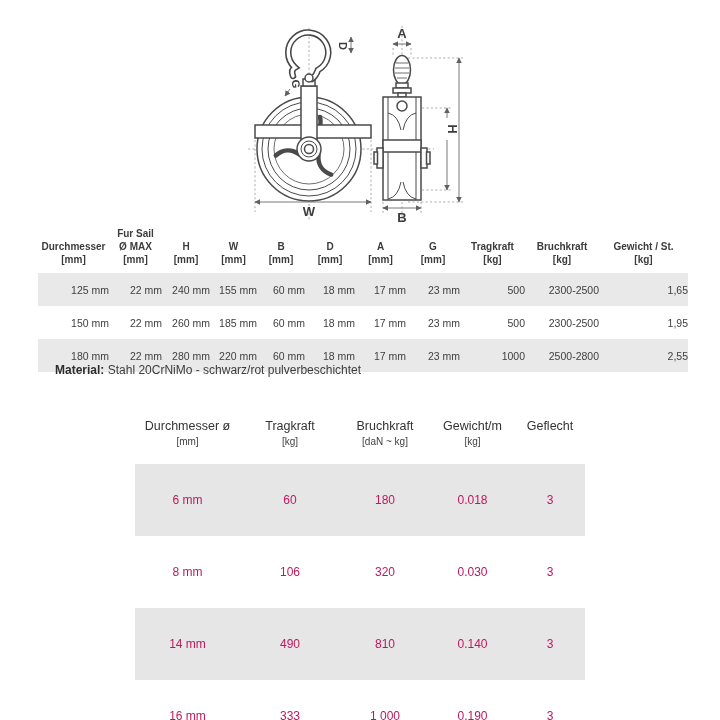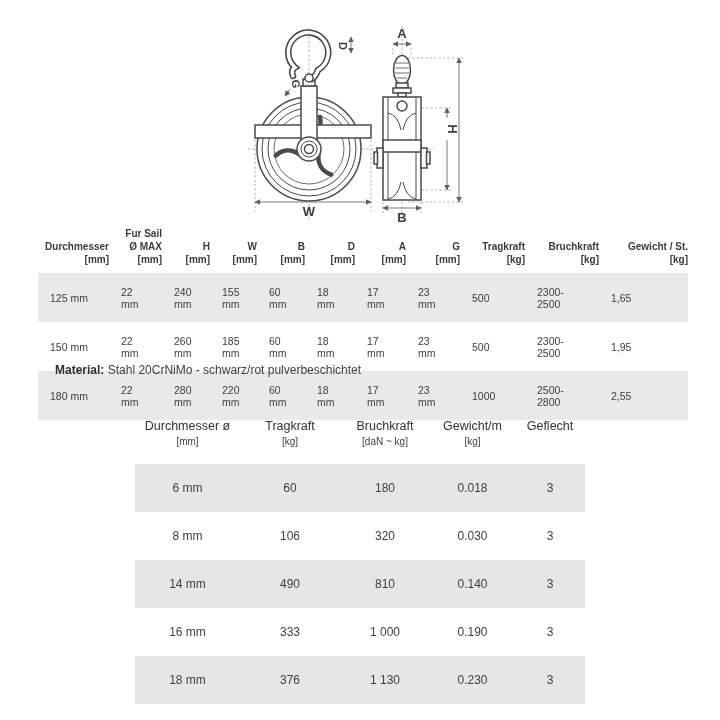--- a/index.html
+++ b/index.html
@@ -17,30 +17,30 @@
   .spoke{stroke:#4a4a4a;stroke-width:4.5;fill:none;stroke-linecap:round;}
   .hookO{stroke:#474747;stroke-width:6.5;fill:none;stroke-linecap:round;}
   .hookI{stroke:#ffffff;stroke-width:3.4;fill:none;stroke-linecap:round;}
   .lab{font:700 13px "Liberation Sans",sans-serif;fill:#3d3d3d;text-anchor:middle;}
   .lab-sm{font:700 11px "Liberation Sans",sans-serif;fill:#3d3d3d;text-anchor:middle;}
 
   
   table{border-collapse:collapse;table-layout:fixed;position:absolute;}
   .t1{left:38px;top:227px;width:650px;}
   .t1 thead th{vertical-align:bottom;padding:0 0 7px;line-height:1.3;}
-  .t1 thead th span{display:block;text-align:right;font-size:10px;font-weight:700;color:#3b3b3b;}
-  .t1 td{height:25px;text-align:left;font-size:10.5px;color:#404040;padding:12px;}
+  .t1 thead th span{display:block;text-align:center;font-size:10px;font-weight:700;color:#3b3b3b;}
+  .t1 td{height:33px;text-align:right;font-size:10.5px;color:#404040;padding:0;}
   .t1 tbody tr:nth-child(odd){background:#e9e9e9;}
 
   .t2{left:135px;top:419px;width:450px;}
   .t2 thead th{vertical-align:top;padding:0 0 17px;}
   .t2 thead th span{display:block;text-align:center;}
   .t2 .h-main{font-size:12.5px;font-weight:400;color:#333333;line-height:1.2;}
   .t2 .h-unit{font-size:10px;font-weight:400;color:#3f3f3f;margin-top:2px;}
-  .t2 td{height:40px;text-align:center;font-size:12px;color:#404040;padding:4px;}
+  .t2 td{height:40px;text-align:center;font-size:12px;color:#be185d;padding:16px;}
   .t2 tbody tr:nth-child(odd){background:#e6e6e6;}
 
   .material{position:absolute;left:55px;top:351px;font-size:12px;color:#3c3c3c;}
   .material b{color:#2d2d2d;}
 </style>
 </head>
 <body>
 
 <div class="page">
 

